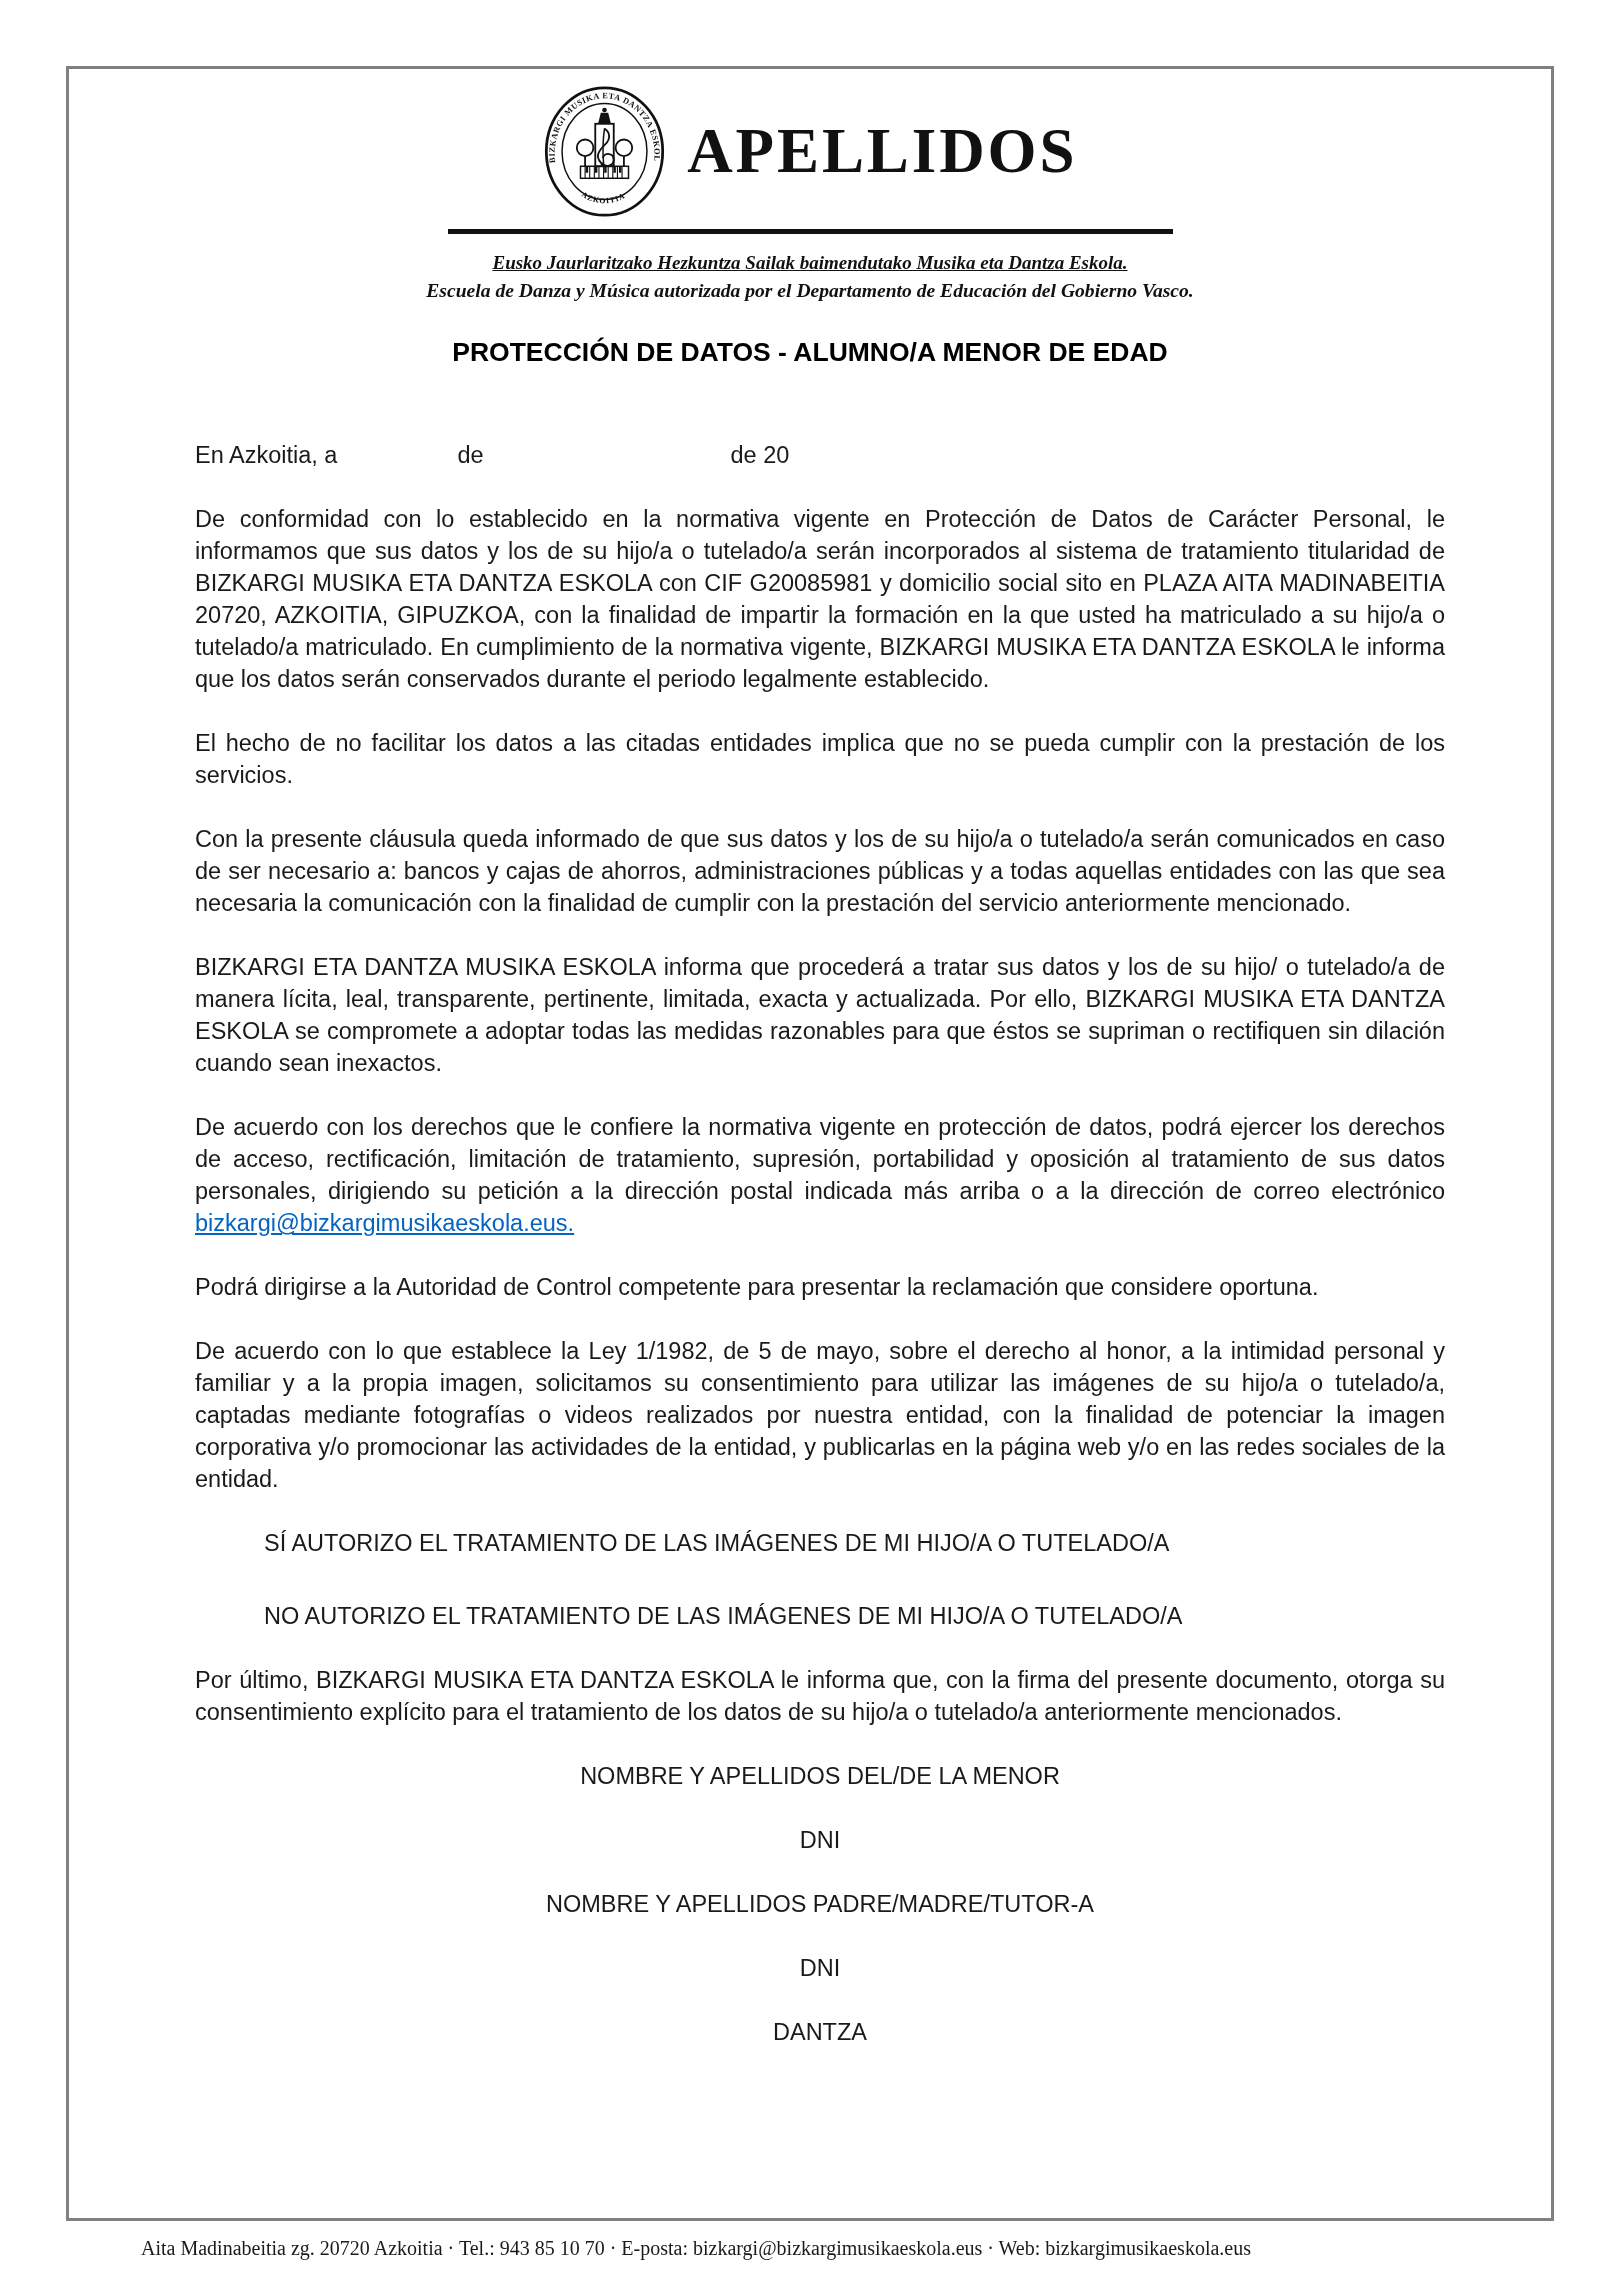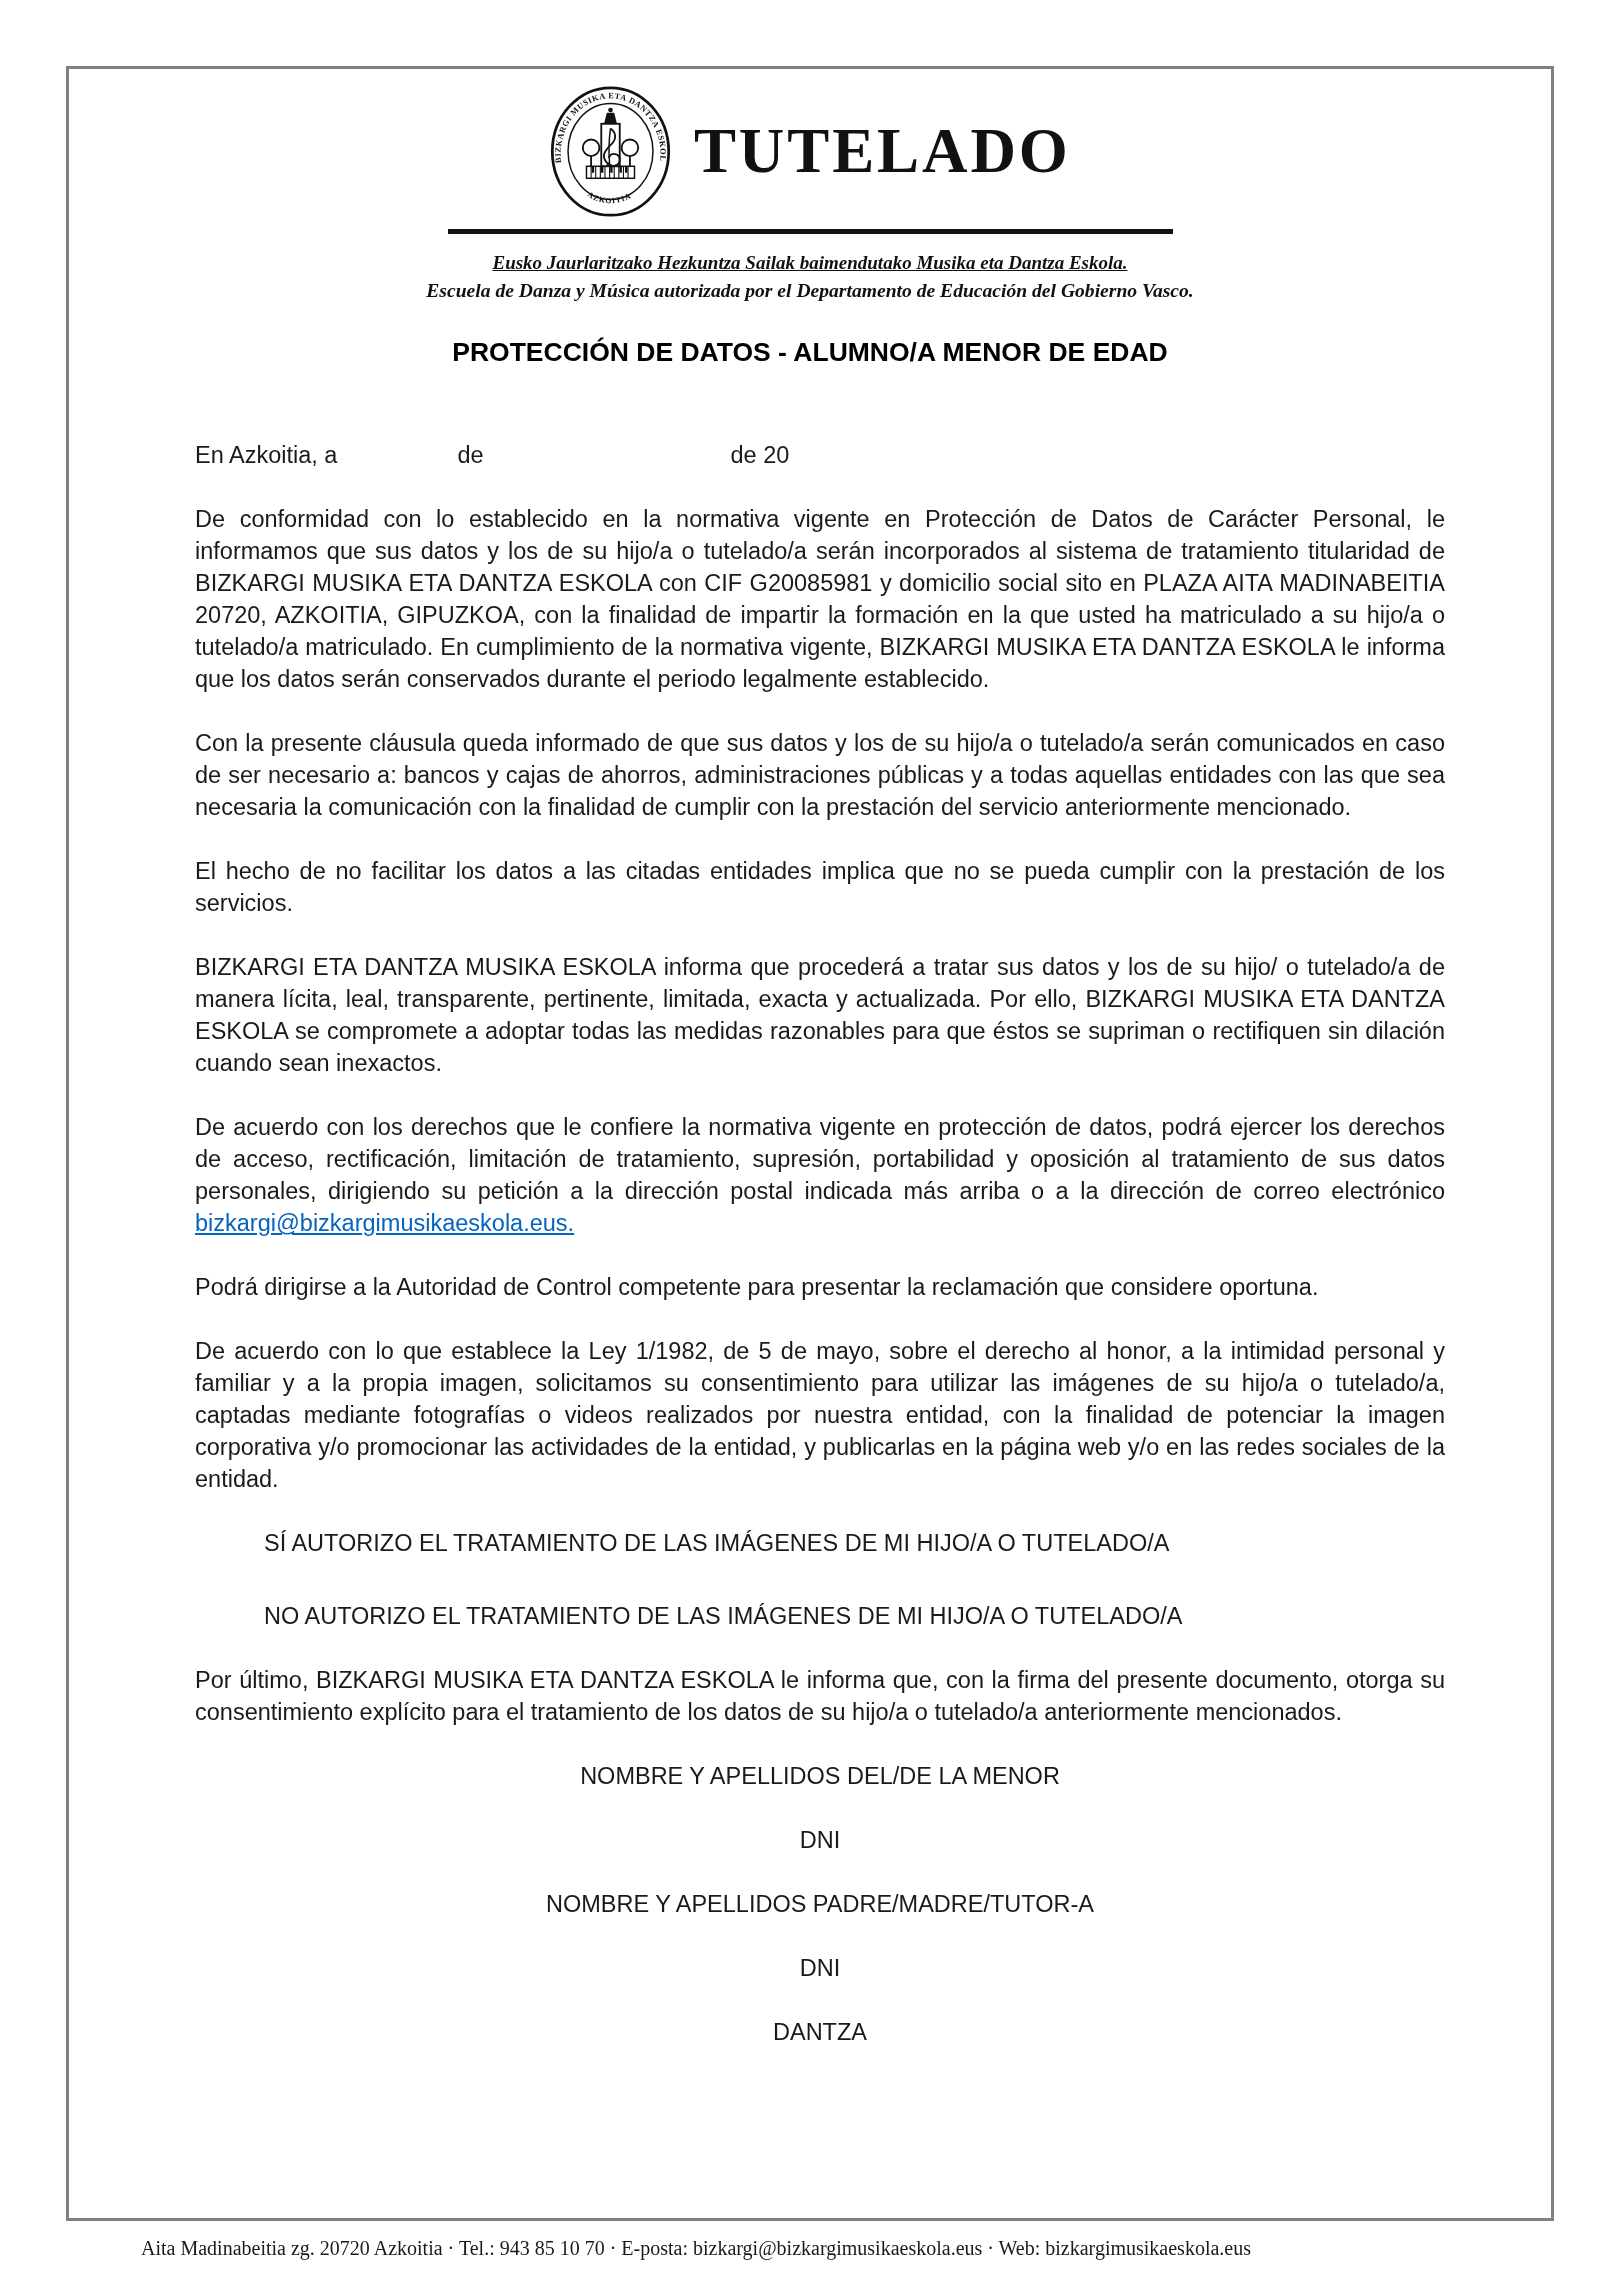--- a/index.html
+++ b/index.html
@@ -86,35 +86,35 @@
           <line x1="87" y1="77" x2="87" y2="88"></line>
           <path d="M66,47 c6,4 7,11 1,17 c-8,8 -11,13 -5,20 c5,6 14,4 14,-3 c0,-7 -9,-9 -12,-2"></path>
           <path d="M66,47 c-2,14 -2,26 -1,38" stroke-width="1.6"></path>
           <circle cx="64" cy="86" r="2" fill="#111" stroke="none"></circle>
           <rect x="40" y="88" width="52" height="13" stroke-width="1.6"></rect>
           <path d="M45,88 v13 M50,88 v13 M55,88 v13 M60,88 v13 M65,88 v13 M70,88 v13 M75,88 v13 M80,88 v13 M85,88 v13" stroke-width="1.2"></path>
           <path d="M47,88 v7 M57,88 v7 M67,88 v7 M77,88 v7 M83,88 v7" stroke-width="2.6"></path>
         </g>
       </svg>
       <div class="brand-text">
-        <div class="brand-name">TUTELADO</div>
+        <div class="brand-name">APELLIDOS</div>
       </div>
     </div>
     <div class="rule"></div>
     <div class="tagline tagline-eu">Eusko Jaurlaritzako Hezkuntza Sailak baimendutako Musika eta Dantza Eskola.</div>
     <div class="tagline tagline-es">Escuela de Danza y Música autorizada por el Departamento de Educación del Gobierno Vasco.</div>
 
     <h1 class="doc-title">PROTECCIÓN DE DATOS - ALUMNO/A MENOR DE EDAD</h1>
 
     <div class="body">
       <p class="date-line"><span>En Azkoitia, a</span><span class="blank blank-day"></span><span>de</span><span class="blank blank-month"></span><span>de 20</span></p>
 
       <p>De conformidad con lo establecido en la normativa vigente en Protección de Datos de Carácter Personal, le informamos que sus datos y los de su hijo/a o tutelado/a serán incorporados al sistema de tratamiento titularidad de BIZKARGI MUSIKA ETA DANTZA ESKOLA con CIF G20085981 y domicilio social sito en PLAZA AITA MADINABEITIA 20720, AZKOITIA, GIPUZKOA, con la finalidad de impartir la formación en la que usted ha matriculado a su hijo/a o tutelado/a matriculado. En cumplimiento de la normativa vigente, BIZKARGI MUSIKA ETA DANTZA ESKOLA le informa que los datos serán conservados durante el periodo legalmente establecido.</p>
+      <p>El hecho de no facilitar los datos a las citadas entidades implica que no se pueda cumplir con la prestación de los servicios.</p>
       <p>Con la presente cláusula queda informado de que sus datos y los de su hijo/a o tutelado/a serán comunicados en caso de ser necesario a: bancos y cajas de ahorros, administraciones públicas y a todas aquellas entidades con las que sea necesaria la comunicación con la finalidad de cumplir con la prestación del servicio anteriormente mencionado.</p>
-      <p>El hecho de no facilitar los datos a las citadas entidades implica que no se pueda cumplir con la prestación de los servicios.</p>
       <p>BIZKARGI ETA DANTZA MUSIKA ESKOLA informa que procederá a tratar sus datos y los de su hijo/ o tutelado/a de manera lícita, leal, transparente, pertinente, limitada, exacta y actualizada. Por ello, BIZKARGI MUSIKA ETA DANTZA ESKOLA se compromete a adoptar todas las medidas razonables para que éstos se supriman o rectifiquen sin dilación cuando sean inexactos.</p>
 
       <p><span>De acuerdo con los derechos que le confiere la normativa vigente en protección de datos, podrá ejercer los derechos de acceso, rectificación, limitación de tratamiento, supresión, portabilidad y oposición al tratamiento de sus datos personales, dirigiendo su petición a la dirección postal indicada más arriba o a la dirección de correo electrónico </span><a class="email-link">bizkargi@bizkargimusikaeskola.eus.</a></p>
 
       <p>Podrá dirigirse a la Autoridad de Control competente para presentar la reclamación que considere oportuna.</p>
       <p>De acuerdo con lo que establece la Ley 1/1982, de 5 de mayo, sobre el derecho al honor, a la intimidad personal y familiar y a la propia imagen, solicitamos su consentimiento para utilizar las imágenes de su hijo/a o tutelado/a, captadas mediante fotografías o videos realizados por nuestra entidad, con la finalidad de potenciar la imagen corporativa y/o promocionar las actividades de la entidad, y publicarlas en la página web y/o en las redes sociales de la entidad.</p>
 
       <p class="auth-line first">SÍ AUTORIZO EL TRATAMIENTO DE LAS IMÁGENES DE MI HIJO/A O TUTELADO/A</p>
       <p class="auth-line">NO AUTORIZO EL TRATAMIENTO DE LAS IMÁGENES DE MI HIJO/A O TUTELADO/A</p>
 

